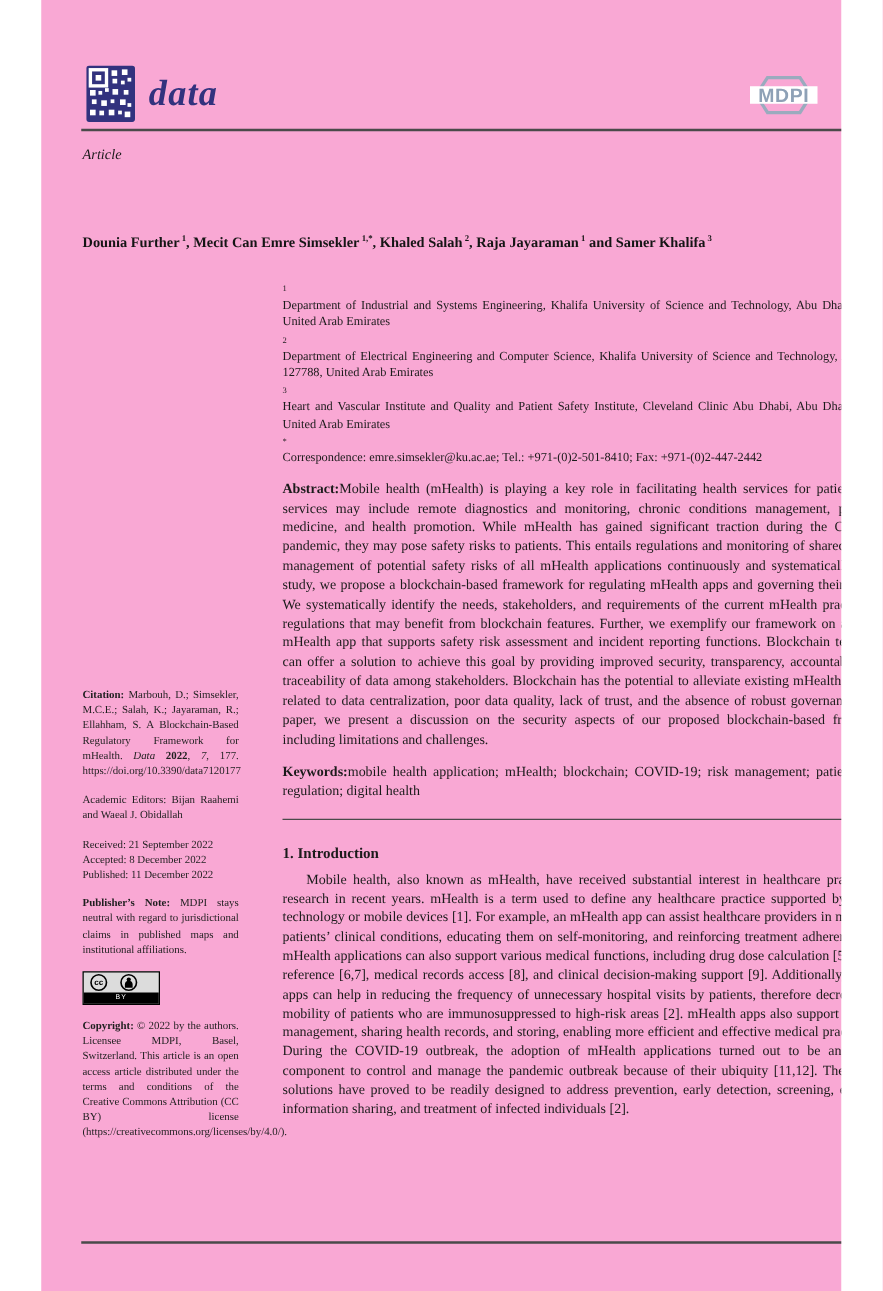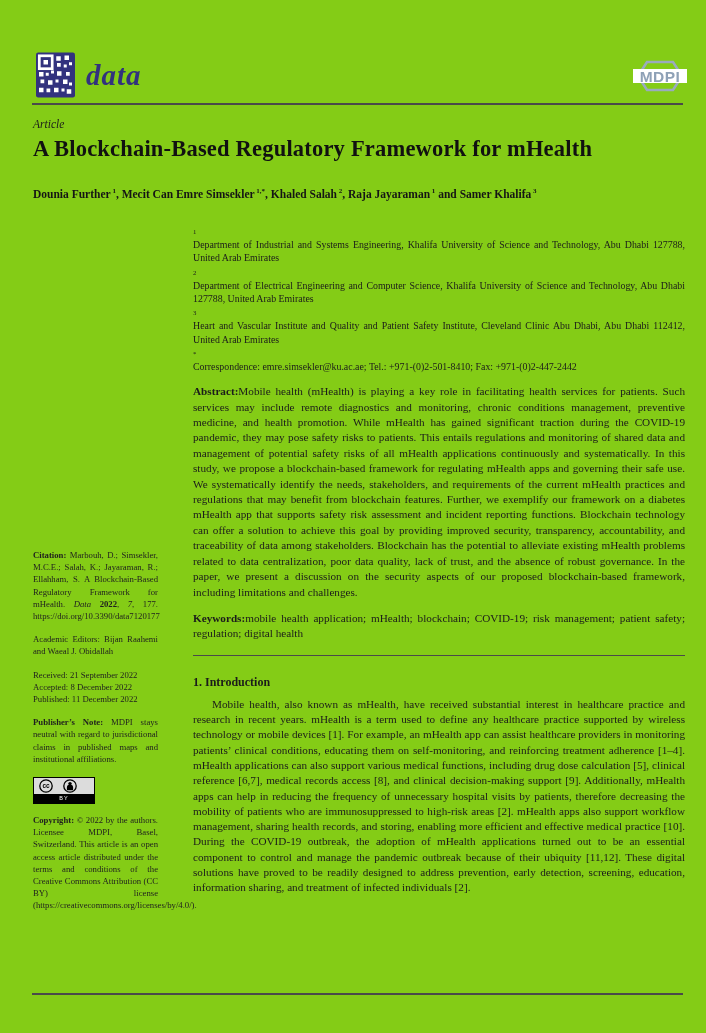--- a/index.html
+++ b/index.html
@@ -1,18 +1,18 @@
 <!DOCTYPE html>
 <html><head>
 <meta charset="utf-8">
 <style>
   html,body{margin:0;padding:0;background:#ffffff;}
   .page{
-    position:relative;width:706px;height:1033px;margin:0 auto;background:#84cc16;
-    font-family:"Liberation Serif","DejaVu Serif",serif;color:#1b1b1b;overflow:hidden;
+    position:relative;width:628px;height:1033px;margin:0 auto;background:#f9a8d4;
+    font-family:"Liberation Serif","DejaVu Serif",serif;color:#1b1b1b;overflow:hidden;padding-left:12px;
   }
   
   .journal-logo{position:absolute;left:36px;top:52px;display:flex;align-items:center;gap:11px;}
   .journal-name{font-style:italic;font-weight:bold;font-size:29px;color:#32327e;letter-spacing:1px;line-height:1;}
   .mdpi-logo{position:absolute;right:14px;top:56px;width:64px;height:40px;}
   .header-rule{position:absolute;left:32px;top:103px;width:651px;height:2px;background:#4a4a4a;}
   .article-type{position:absolute;left:33px;top:118px;font-style:italic;font-size:11.5px;}
   .title{position:absolute;left:33px;top:136px;width:640px;margin:0;font-size:22.5px;font-weight:bold;letter-spacing:0.2px;color:#111;}
   .authors{position:absolute;left:33px;top:187px;width:640px;font-size:11.5px;font-weight:bold;color:#151515;}
   .authors sup{font-size:7px;}
@@ -77,21 +77,20 @@
 
   <svg class="mdpi-logo" viewBox="0 0 64 40">
     <polygon points="10,20 19,6 45,6 54,20 45,34 19,34" fill="none" stroke="#9aabbe" stroke-width="2.6"></polygon>
     <rect x="5" y="13" width="54" height="14" fill="#ffffff"></rect>
     <text x="32" y="25.5" text-anchor="middle" font-family="Liberation Sans, sans-serif" font-size="15.5" font-weight="bold" fill="#8ea1b6" letter-spacing="0.5">MDPI</text>
   </svg>
 
   <div class="header-rule"></div>
 
   <div class="article-type">Article</div>
-  <h1 class="title">A Blockchain-Based Regulatory Framework for mHealth</h1>
   <div class="authors"><span>Dounia Further</span><sup> 1</sup>, <span>Mecit Can Emre Simsekler</span><sup> 1,*</sup>, <span>Khaled Salah</span><sup> 2</sup>, <span>Raja Jayaraman</span><sup> 1</sup> and <span>Samer Khalifa</span><sup> 3</sup></div>
 
   <div class="sidebar">
     <div class="side-block">
       <span class="side-label">Citation:</span>
       <span>Marbouh, D.; Simsekler, M.C.E.; Salah, K.; Jayaraman, R.; Ellahham, S. A Blockchain-Based Regulatory Framework for mHealth.</span>
       <span class="it">Data</span>
       <span class="bd">2022</span>,
       <span class="it">7</span><span>, 177. https://doi.org/10.3390/data7120177</span>
     </div>

